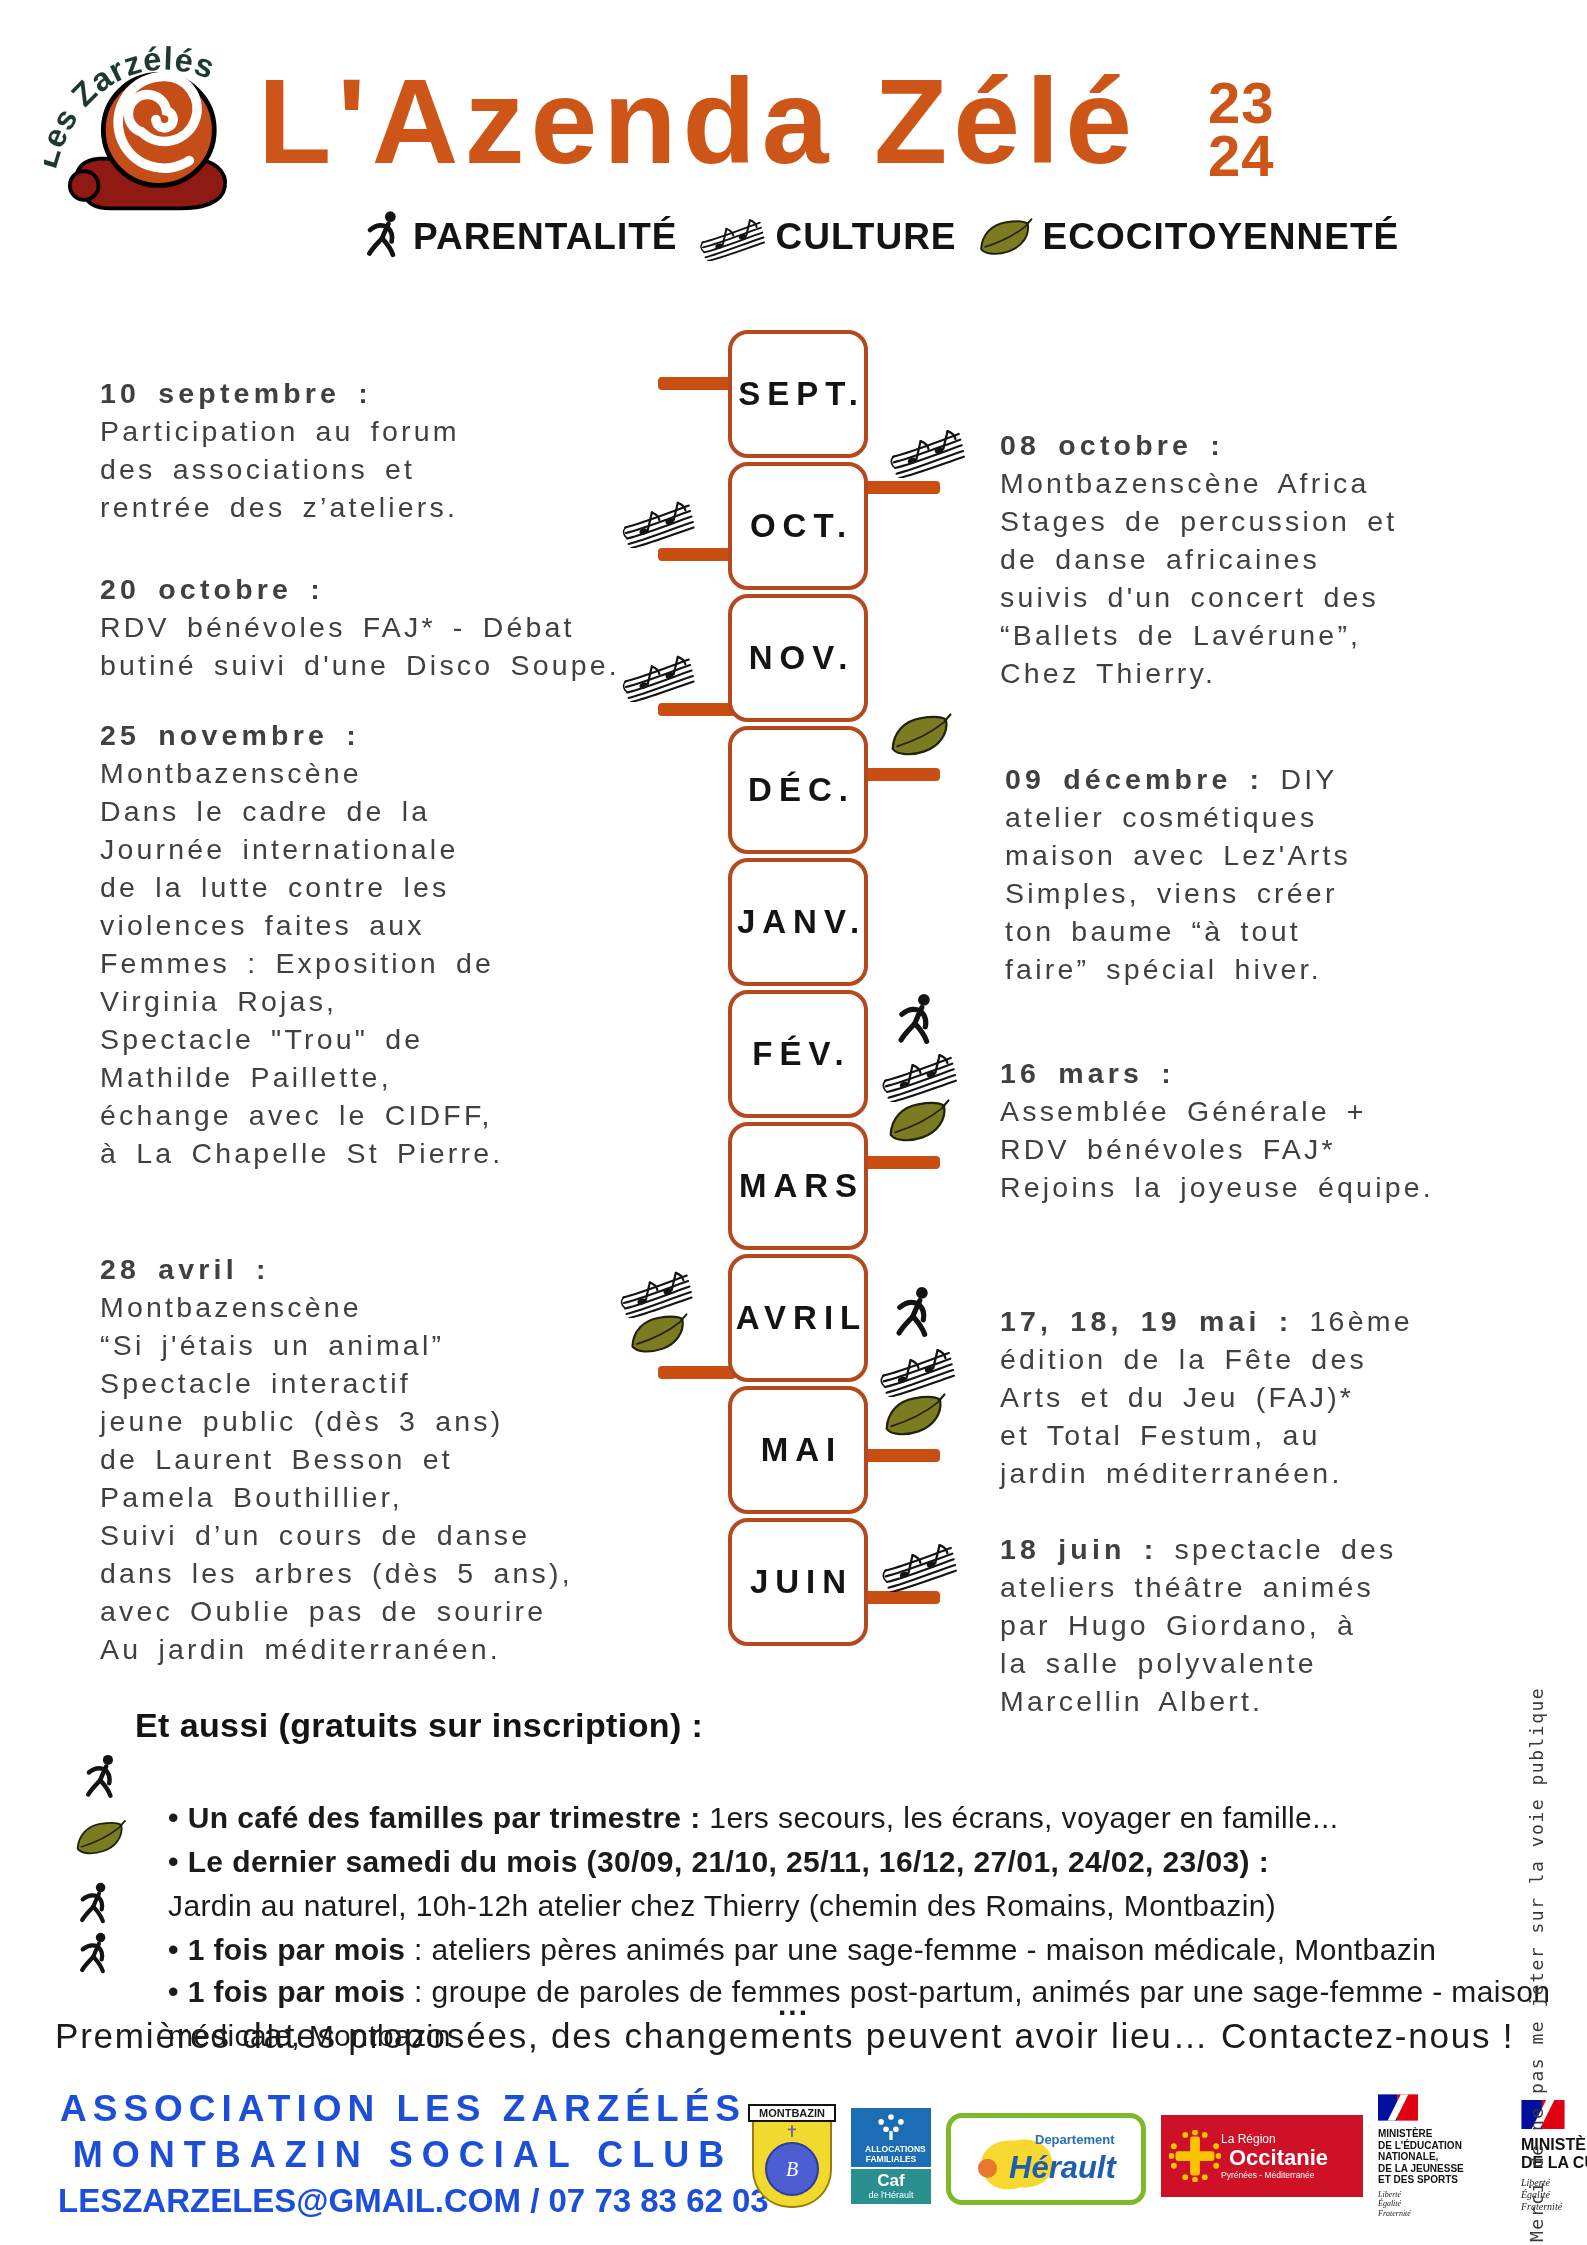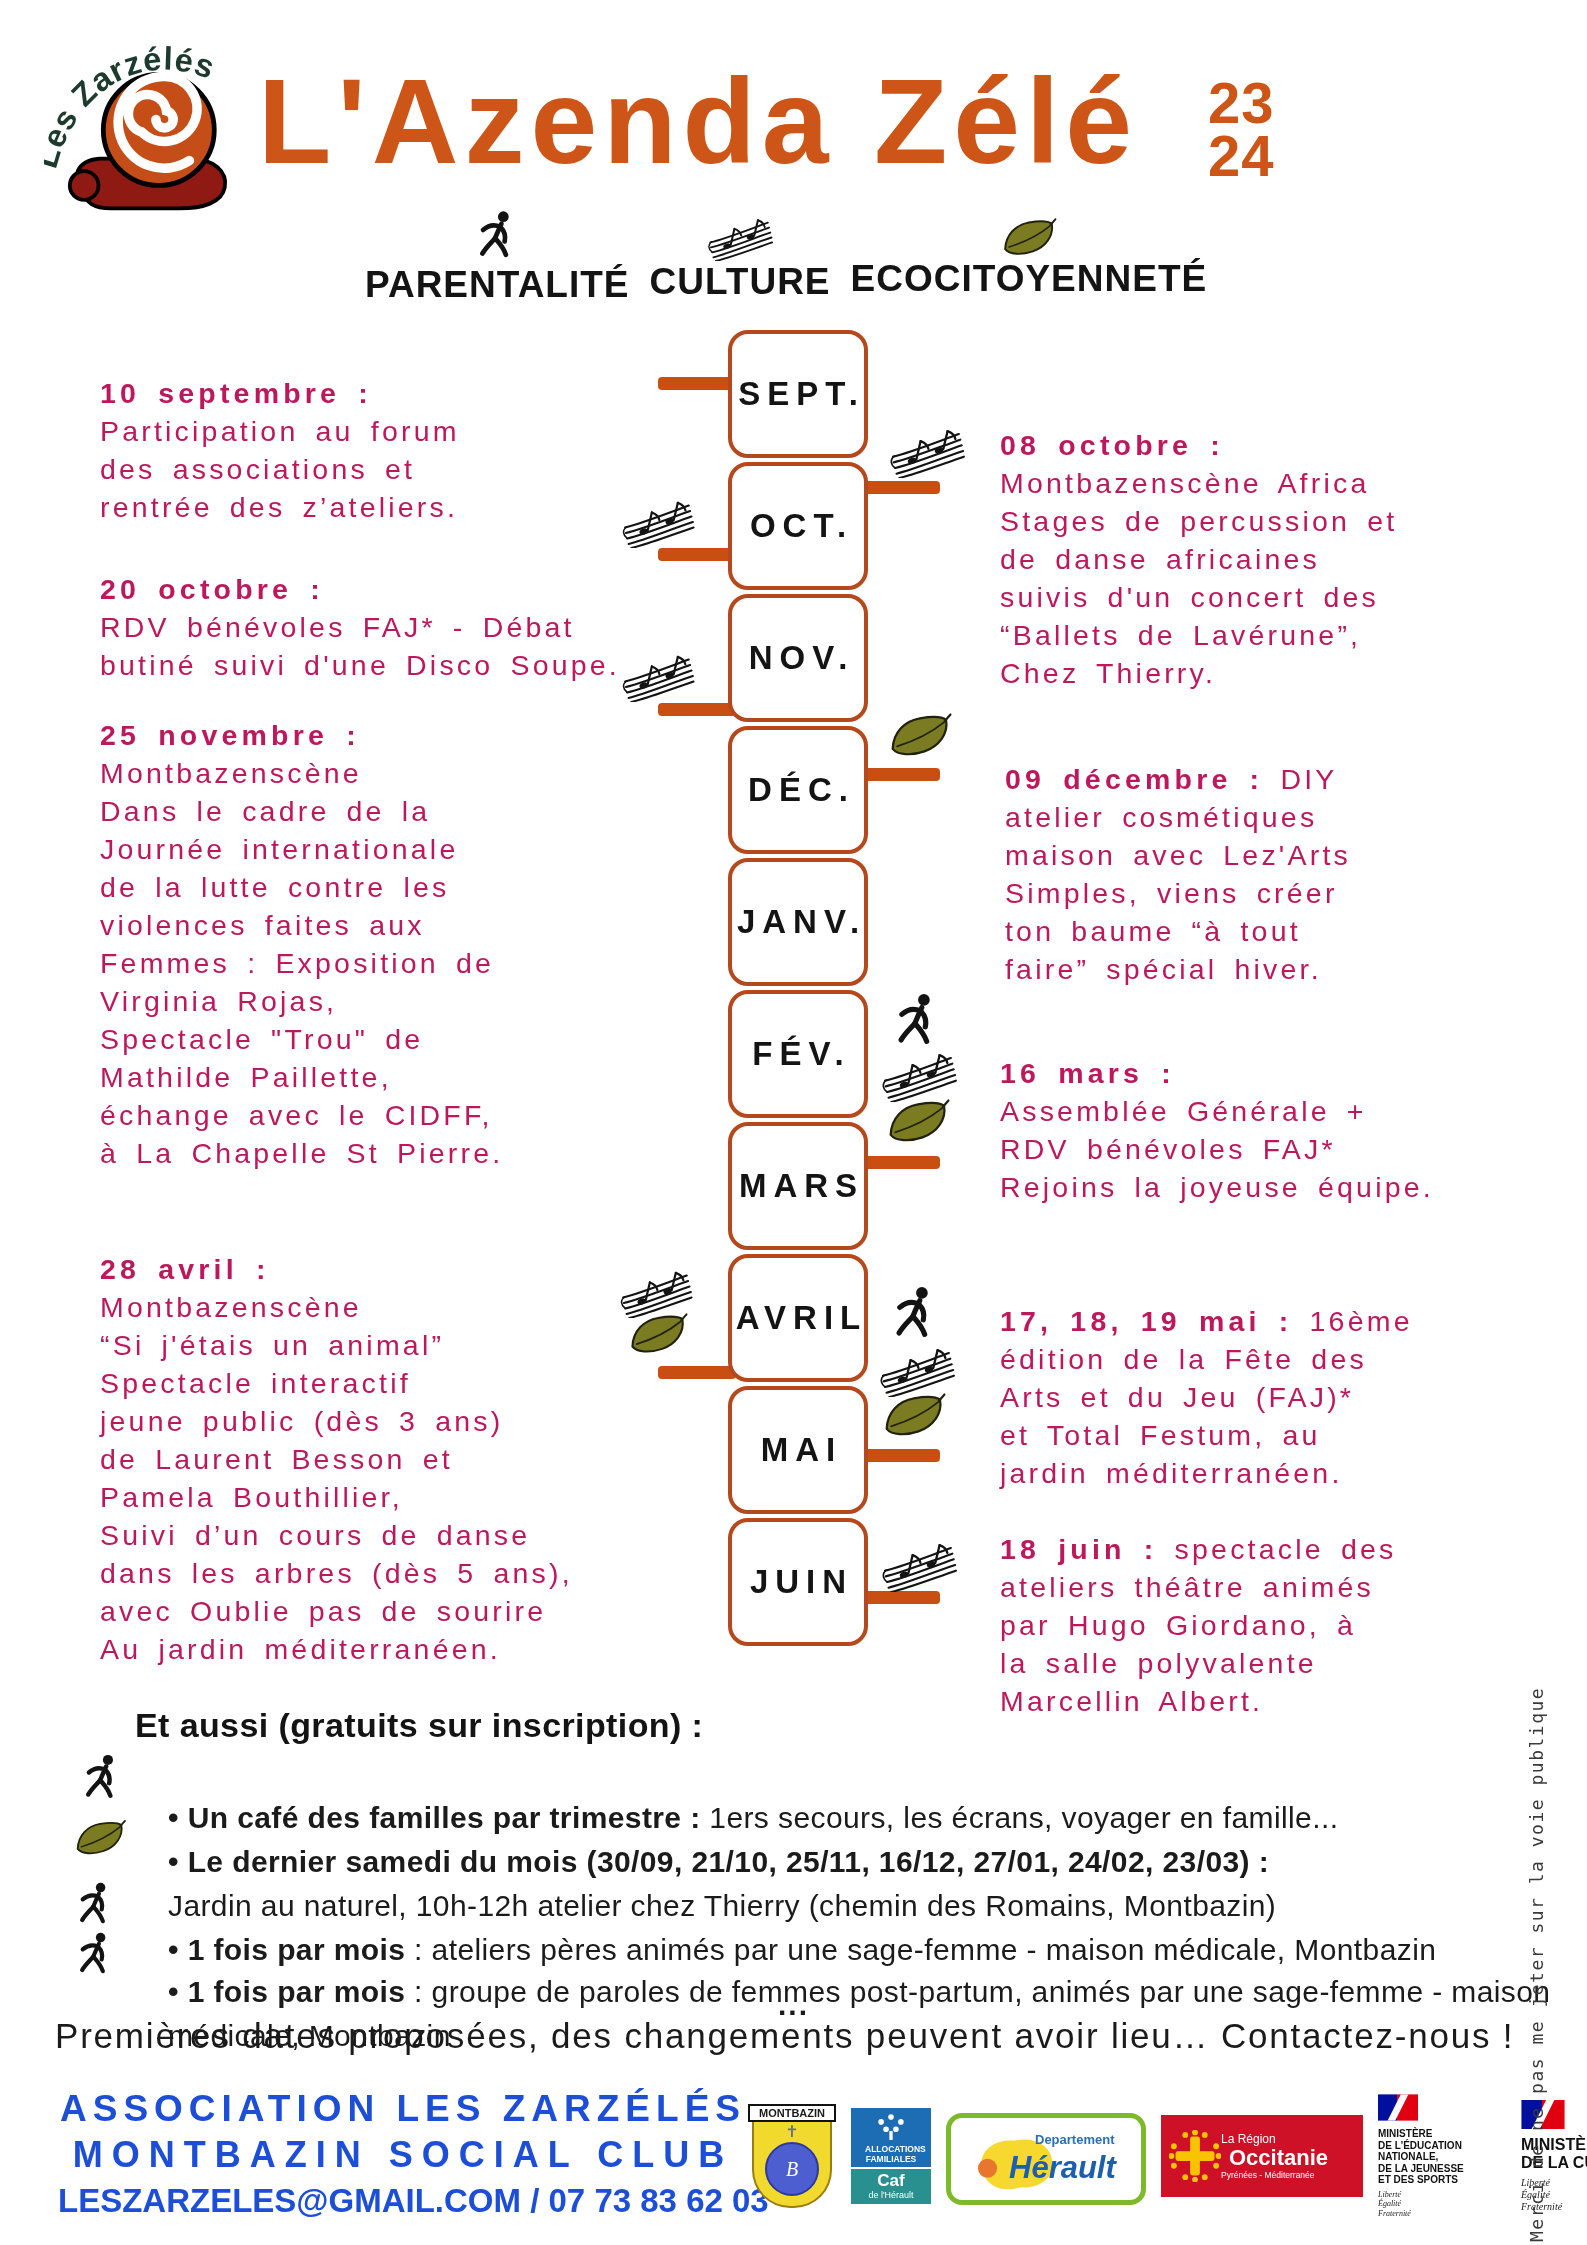--- a/index.html
+++ b/index.html
@@ -6,34 +6,34 @@
   .poster{position:relative;width:1587px;height:2245px;background:#ffffff;margin:0 auto;
           font-family:"Liberation Sans",sans-serif;color:#1a1a1a;overflow:hidden;}
 
   
   .logo-svg{position:absolute;left:44px;top:16px;width:220px;height:205px;}
   .title{position:absolute;left:258px;top:52px;font-size:120px;font-weight:700;
          color:#cd5517;letter-spacing:6px;white-space:nowrap;}
   .years{position:absolute;left:1208px;top:76px;font-size:58px;font-weight:700;
          color:#cd5517;line-height:53px;letter-spacing:1px;}
   .cats{position:absolute;left:365px;top:210px;display:flex;align-items:center;gap:20px;}
-  .cat{display:flex;align-items:center;flex-direction:column;}
+  .cat{display:flex;align-items:center;gap:10px;}
   .cat-label{font-size:37px;font-weight:700;letter-spacing:1px;color:#141414;white-space:nowrap;}
 
   
   .month-box{position:absolute;left:728px;width:140px;height:128px;box-sizing:border-box;
              background:#fff;border:4px solid #b5481c;border-radius:20px;z-index:2;
              display:flex;align-items:center;justify-content:center;
              font-size:33px;font-weight:700;letter-spacing:7px;text-indent:7px;color:#141414;}
   .bar{position:absolute;height:13px;width:78px;background:#c94e11;border-radius:4px;z-index:1;}
   .deco{position:absolute;z-index:3;}
 
   
   .ev{position:absolute;white-space:pre-line;font-size:28.5px;line-height:38px;
-      letter-spacing:3.2px;word-spacing:6px;color:#be185d;}
+      letter-spacing:3.2px;word-spacing:6px;color:#404040;}
   .ev b{font-weight:700;letter-spacing:4.2px;}
 
   
   .extras-heading{position:absolute;left:135px;top:1706px;font-size:34px;font-weight:700;
                   letter-spacing:0.4px;color:#141414;}
   .bullet{position:absolute;left:122px;width:1400px;font-size:30px;line-height:44px;
           letter-spacing:0.4px;color:#1b1b1b;white-space:pre-line;
           padding-left:46px;text-indent:-46px;}
   .bullet b{font-weight:700;}
   .ellipsis{position:absolute;left:0;top:1988px;width:1587px;text-align:center;

